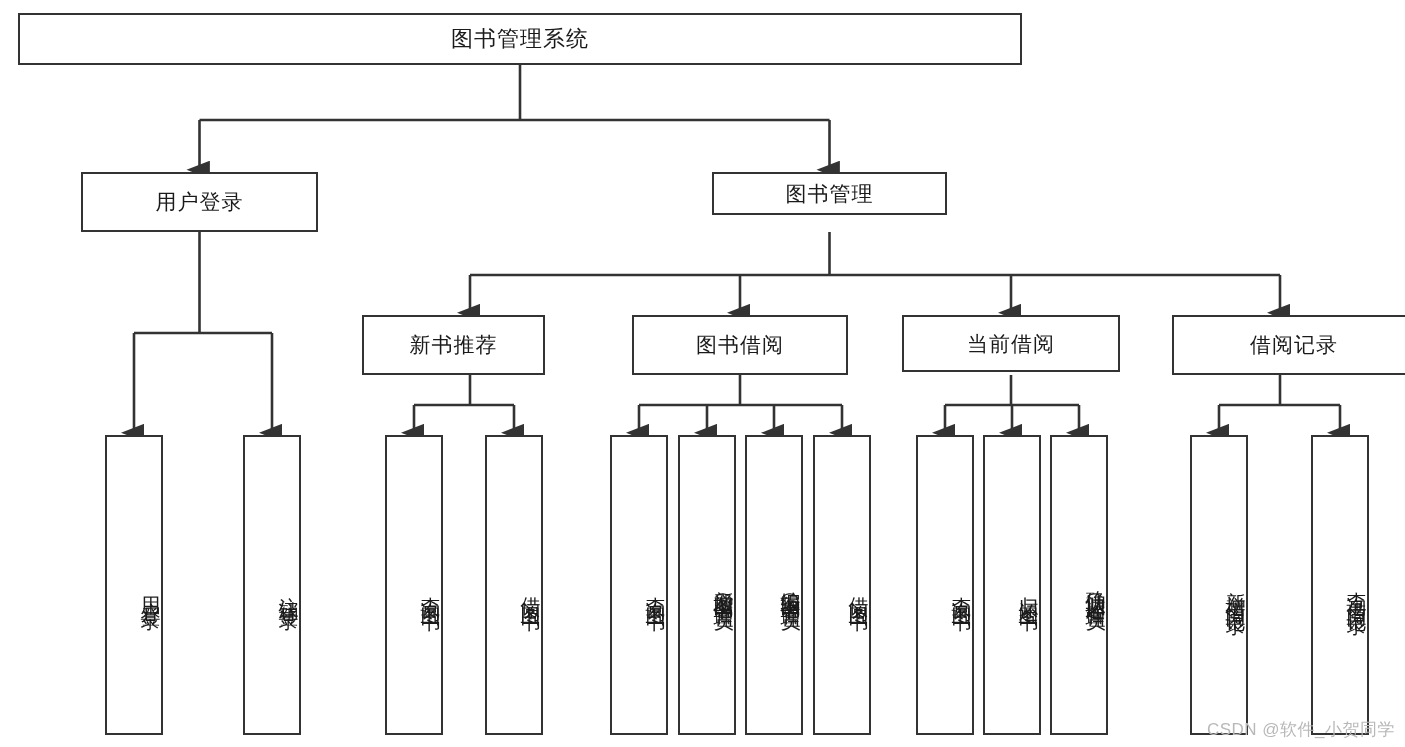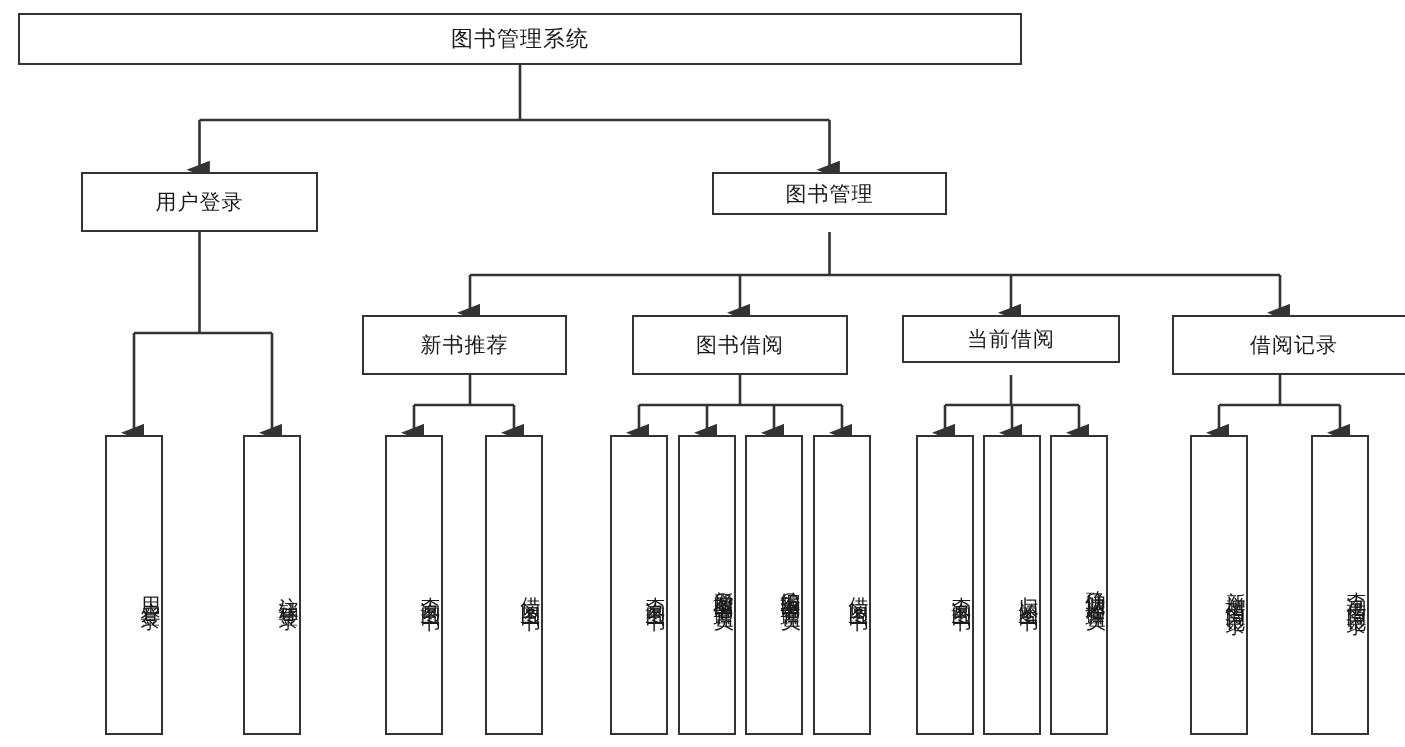--- a/index.html
+++ b/index.html
@@ -120,27 +120,27 @@
   <div id="nodes">
       <div class="node node-root node-h" style="left: 18px; top: 13px; width: 1004px; height: 52px;">
         <span>图书管理系统</span>
       </div>
       <div class="node node-h" style="left: 81px; top: 172px; width: 237px; height: 60px;">
         <span>用户登录</span>
       </div>
       <div class="node node-h" style="left: 712px; top: 172px; width: 235px; height: 43px;">
         <span>图书管理</span>
       </div>
-      <div class="node node-h" style="left: 362px; top: 315px; width: 205px; height: 60px;">
+      <div class="node node-h" style="left: 362px; top: 315px; width: 183px; height: 60px;">
         <span>新书推荐</span>
       </div>
       <div class="node node-h" style="left: 632px; top: 315px; width: 216px; height: 60px; text-align: center;">
         <span>图书借阅</span>
       </div>
-      <div class="node node-h" style="left: 902px; top: 315px; width: 218px; height: 48px;">
+      <div class="node node-h" style="left: 902px; top: 315px; width: 218px; height: 57px;">
         <span>当前借阅</span>
       </div>
       <div class="node node-h" style="left: 1172px; top: 315px; width: 244px; height: 60px;">
         <span>借阅记录</span>
       </div>
       <div class="node node-v" style="left: 105px; top: 435px; width: 58px; height: 300px;">
         <span>用户登录</span>
       </div>
       <div class="node node-v" style="left: 243px; top: 435px; width: 58px; height: 300px;">
         <span>注销登录</span>
@@ -173,13 +173,14 @@
         <span>确认归还（管理员）</span>
       </div>
       <div class="node node-v" style="left: 1190px; top: 435px; width: 58px; height: 300px;">
         <span>新增借阅记录</span>
       </div>
       <div class="node node-v" style="left: 1311px; top: 435px; width: 58px; height: 300px;">
         <span>查询借阅记录</span>
       </div>
     </div>
 
+  <div class="watermark">CSDN @软件_小贺同学</div>
 </div>
 
 </body></html>

